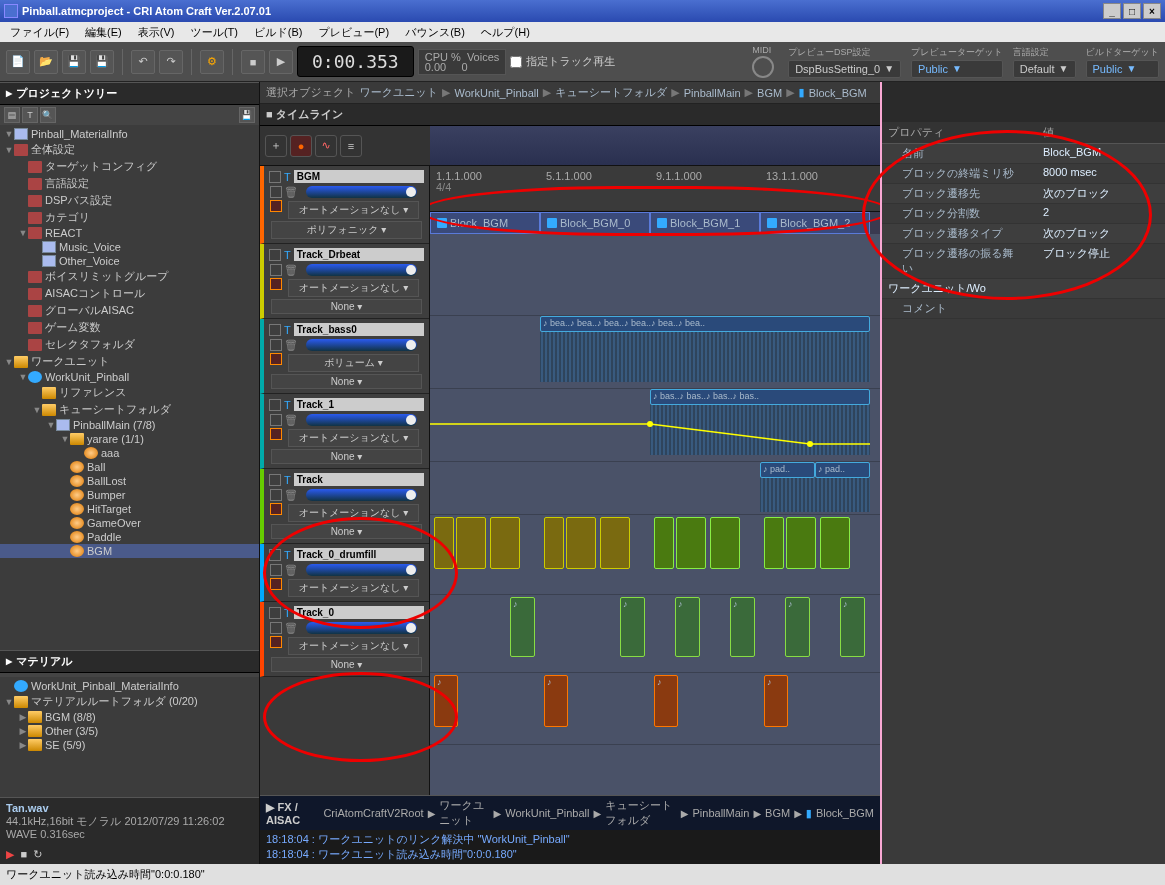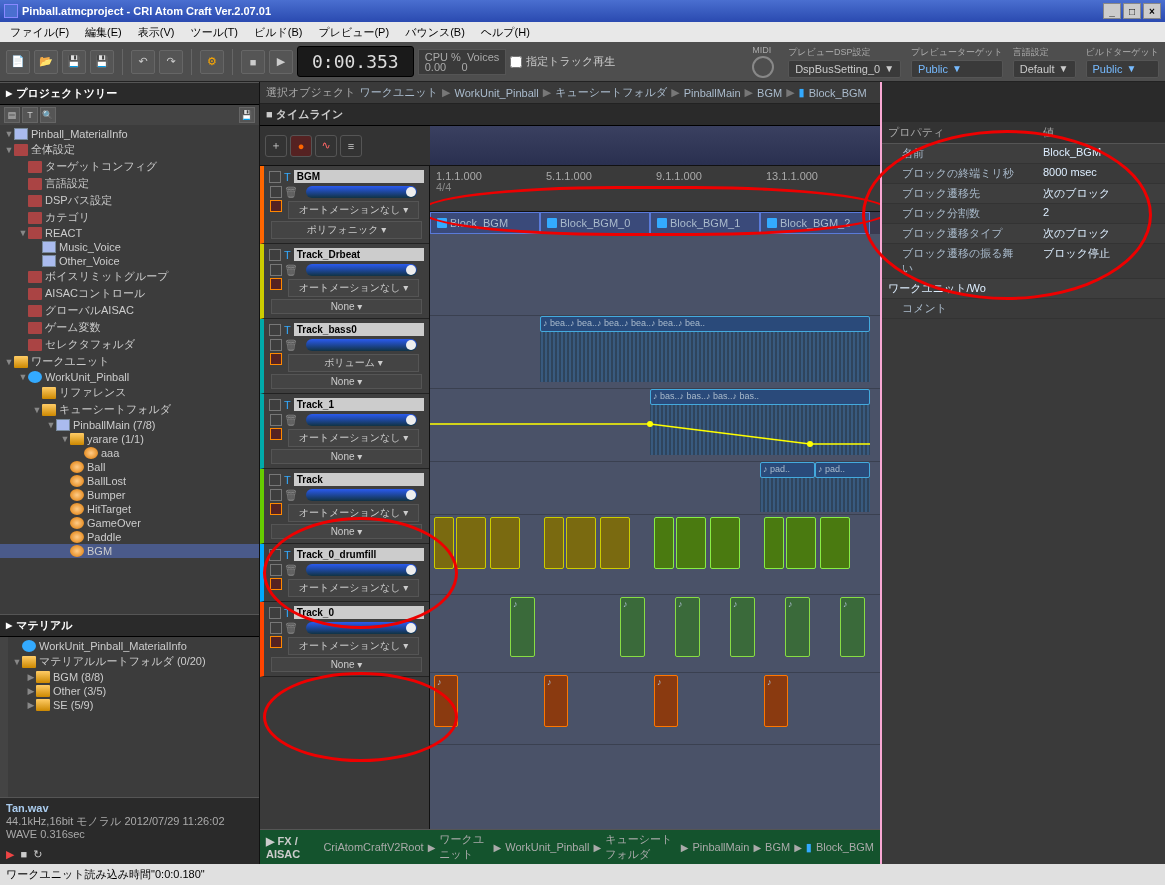--- a/index.html
+++ b/index.html
@@ -33,21 +33,21 @@
 .tree{padding:2px 0}
 .tree .row{display:flex;align-items:center;padding:1px 2px;white-space:nowrap;color:#ccc}
 .tree .row .tw{display:inline-block;width:10px;text-align:center;color:#888;font-size:9px}
 .tree .row .ic{width:14px;height:12px;margin-right:3px;display:inline-block}
 .ic.folder{background:linear-gradient(#fc6,#c80);border-radius:1px}
 .ic.fred{background:#a44;border-radius:1px}
 .ic.fblue{background:#3af;border-radius:50%;width:12px;height:12px}
 .ic.ball{background:radial-gradient(#fc8,#d70);border-radius:50%;width:10px;height:10px}
 .ic.page{background:#abe;border:1px solid #789}
 .tree .row.sel{background:#4a5a8a}
-.material{height:160px;display:flex;flex-direction:row}
+.material{height:124px;display:flex;flex-direction:column}
 .matinfo{background:#2a2a2a;padding:4px 6px;color:#aaa;font-size:10px;line-height:13px;border-top:1px solid #555}
 .playbar{background:#2a2a2a;padding:3px 6px;display:flex;gap:6px}
 .centercol{flex:1;display:flex;flex-direction:column;background:#4a4a4a;overflow:hidden}
 .breadcrumb{background:#3a3a3a;padding:3px 6px;color:#aaa;font-size:10px;display:flex;align-items:center;gap:4px;border-bottom:1px solid #222}
 .breadcrumb .bc{color:#abc}
 .breadcrumb .sep{color:#777}
 .tl-hdr{background:#2a2a2a;padding:3px 6px;font-weight:bold;border-bottom:1px solid #000}
 .tl-area{flex:1;display:flex;overflow:hidden}
 .tracklist{width:170px;background:#3a3a3a;overflow-y:auto;border-right:1px solid #111}
 .track{border-bottom:1px solid #222;padding:3px;background:#3e3e3e}
@@ -77,21 +77,21 @@
 .clip.orange{background:#8a3a10;border-color:#f70;height:52px}
 .wave{position:absolute;bottom:0;left:0;right:0;height:36px;background:repeating-linear-gradient(90deg,#234 0px,#3a6a9a 2px,#234 4px);opacity:0.8}
 .highlights{position:absolute;border:3px solid #e00;border-radius:50%;pointer-events:none}
 .rightcol{width:285px;background:#3a3a3a;border-left:2px solid #f9a8d4;display:flex;flex-direction:column}
 .prophdr{display:flex;background:#333;border-bottom:1px solid #555}
 .prophdr div{padding:3px 6px;color:#aaa}
 .proprow{display:flex;border-bottom:1px solid #333}
 .proprow .k{width:155px;padding:2px 20px;color:#abc}
 .proprow .v{flex:1;padding:2px 6px;color:#def}
 .proprow:nth-child(even){background:#3e3e3e}
-.bottombar{background:#14532d;border-top:1px solid #555}
+.bottombar{background:#0f172a;border-top:1px solid #555}
 .bcrumb2{padding:2px 6px;font-size:10px;color:#aaa;display:flex;gap:4px;align-items:center}
 .log{background:#1a1a1a;color:#7af;font-family:monospace;font-size:10px;padding:2px 6px;height:34px;overflow:hidden}
 .status{background:#e0e0e0;color:#000;padding:3px 6px;font-size:11px}
 .mini{height:40px;background:#2a2a40;border-bottom:1px solid #111;display:flex}
 .mini .mleft{width:170px;background:#333;display:flex;align-items:center;gap:3px;padding:0 5px}
 .mini .mico{width:22px;height:22px;border:1px solid #555;border-radius:3px;display:flex;align-items:center;justify-content:center}
 .mini .mright{flex:1;background:linear-gradient(#3a4060,#2a3050);position:relative}
 .midi-icon{width:22px;height:22px;border:2px solid #888;border-radius:50%;position:relative;margin-right:4px}
 </style>
 </head>
@@ -595,20 +595,24 @@
         <div class="highlights" style="left:-10px;top:20px;width:470px;height:50px;border-radius:50%/60%"></div>
       </div>
     </div>
 
     <div class="bottombar">
       <div class="bcrumb2">
         <b style="color:#ccc">▶ <span>FX / AISAC</span></b>
         &nbsp;&nbsp;
         <span>CriAtomCraftV2Root</span> ▶ <span>ワークユニット</span> ▶ <span>WorkUnit_Pinball</span> ▶ <span>キューシートフォルダ</span> ▶ <span>PinballMain</span> ▶ <span>BGM</span> ▶ <span style="color:#3af">▮</span> <span>Block_BGM</span>
       </div>
+      <div class="log">
+        <div>18:18:04 :   ワークユニットのリンク解決中 "WorkUnit_Pinball"</div>
+        <div>18:18:04 :   ワークユニット読み込み時間"0:0:0.180"</div>
+      </div>
     </div>
   </div>
 
   <div class="rightcol">
     <div style="height:40px;background:#2a2a2a"></div>
     <div class="prophdr">
       <div style="width:155px">プロパティ</div>
       <div>値</div>
     </div>
     <div id="proplist" style="position:relative">

